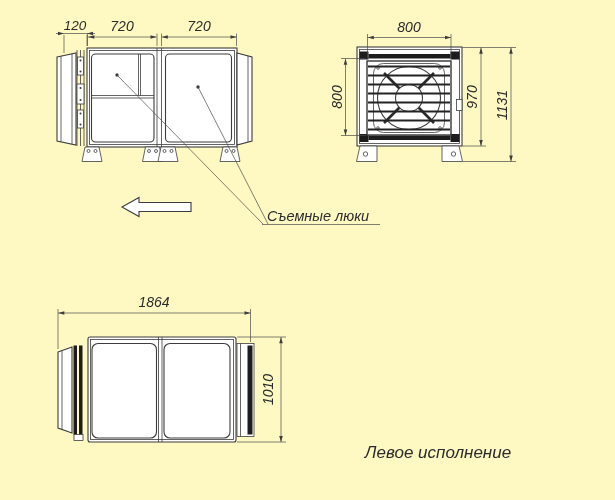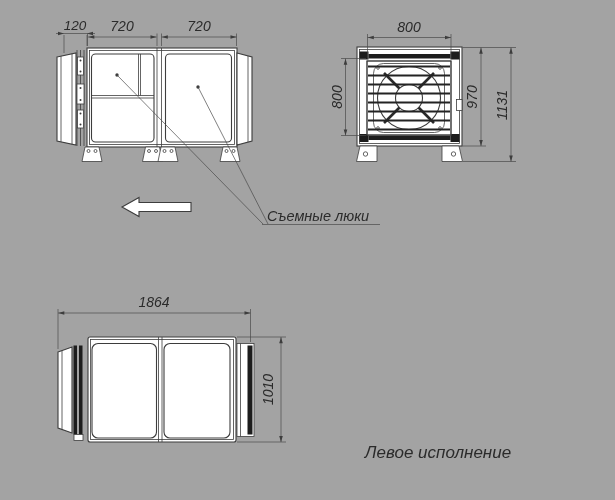--- a/index.html
+++ b/index.html
@@ -1,16 +1,16 @@
 <!DOCTYPE html>
 <html><head>
 <meta charset="utf-8">
 <style>
   html,body{margin:0;padding:0;background:#fff;}
-  .page{position:relative;width:615px;height:500px;background:#a3a3a3;overflow:hidden;}
+  .page{position:relative;width:615px;height:500px;background:#fef9c3;overflow:hidden;}
   svg{display:block;}
   .dim{font-family:"Liberation Sans",sans-serif;font-style:italic;font-size:14px;fill:#2b2b2b;}
   .dim-small{font-size:13.5px;}
   .lbl{font-family:"Liberation Sans",sans-serif;font-style:italic;font-size:14.5px;fill:#2b2b2b;}
   .caption{font-family:"Liberation Sans",sans-serif;font-style:italic;font-size:17px;fill:#2b2b2b;}
   .ln{stroke:#3d3d3d;fill:none;}
   .thin{stroke-width:.8;}
   .med{stroke-width:1.1;}
   .dimln{stroke:#4a4a4a;stroke-width:.7;fill:none;}
   .arr{fill:#3d3d3d;stroke:none;}

